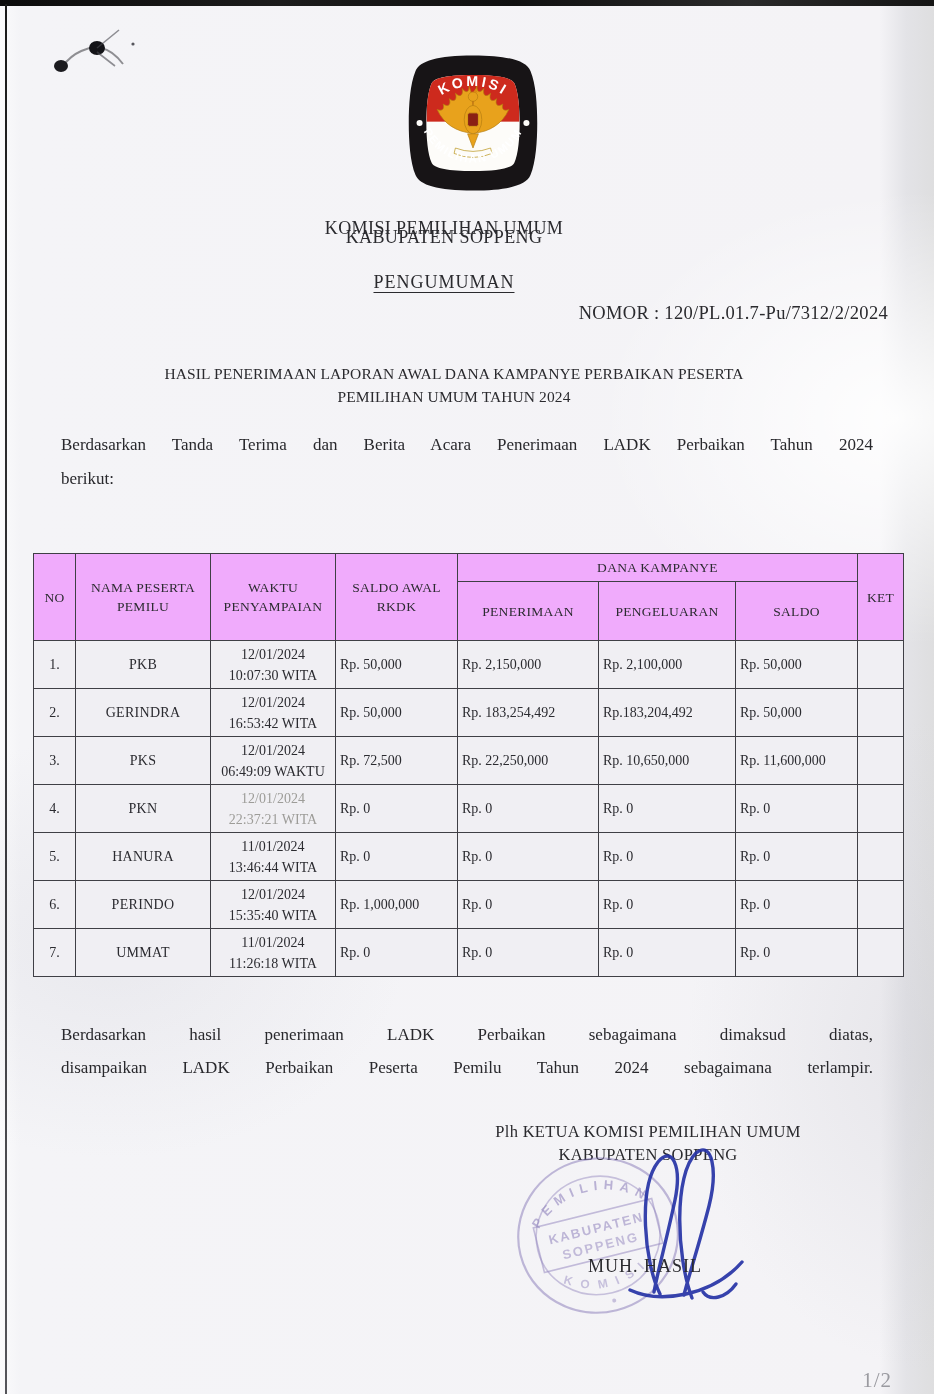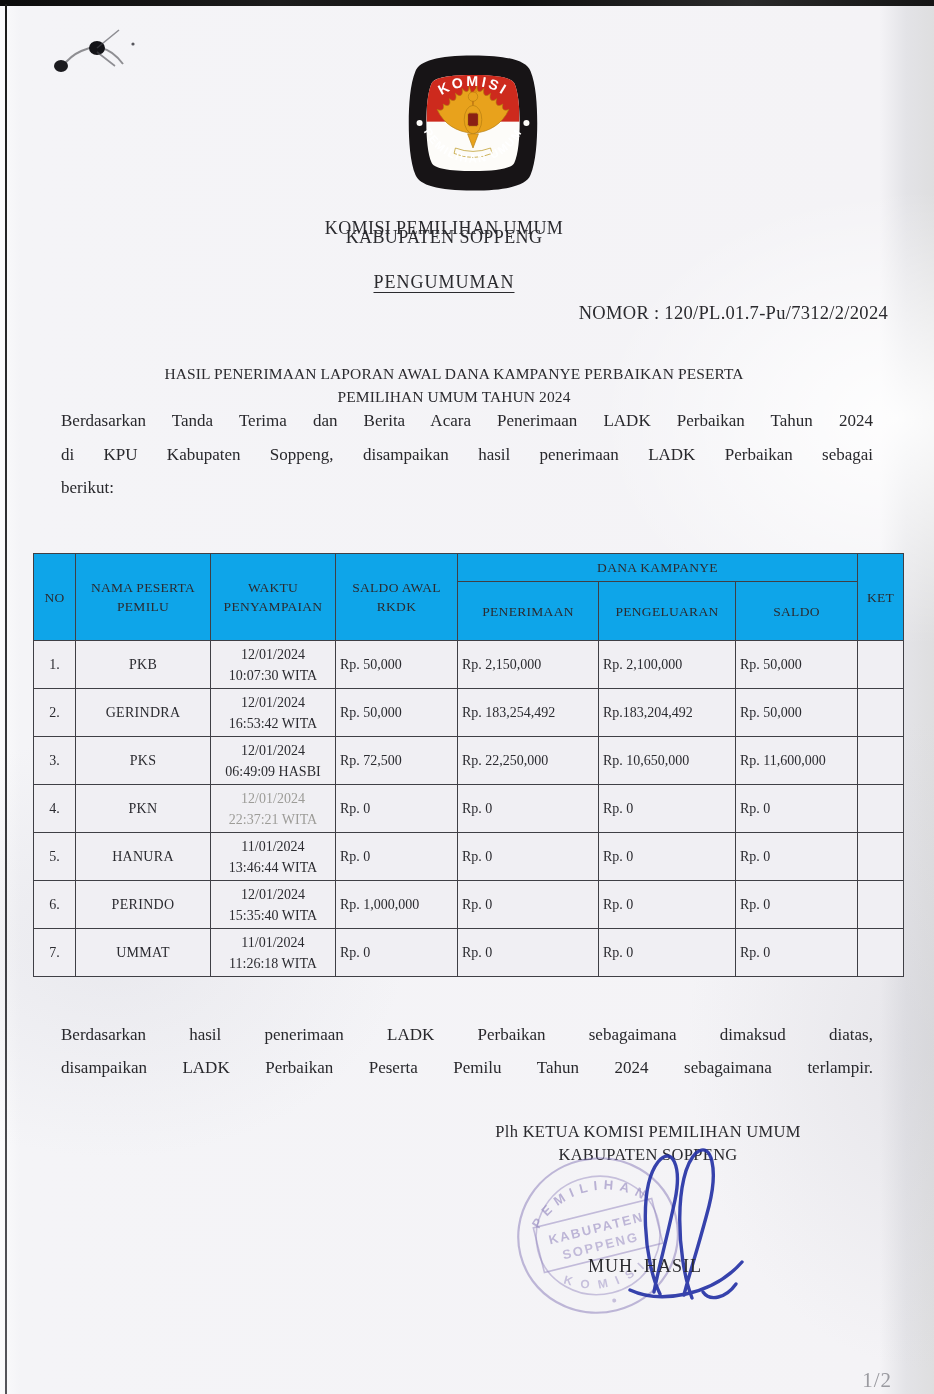--- a/index.html
+++ b/index.html
@@ -26,30 +26,30 @@
   .doc-type{left:0;top:272px;width:888px;font-size:18px;letter-spacing:1px;}
   .doc-type span{text-decoration:underline;text-underline-offset:4px;}
   .number-line{left:0;top:303px;width:888px;font-size:18.5px;letter-spacing:.3px;text-align:right;}
   .about{left:30px;top:344px;width:848px;font-size:15.5px;letter-spacing:.2px;}
   .title1{left:30px;top:365px;width:848px;font-size:15.5px;letter-spacing:.1px;}
   .title2{left:30px;top:388px;width:848px;font-size:15.5px;letter-spacing:.1px;}
 
   .para{left:61px;width:812px;font-size:17px;line-height:33.5px;color:#28282c;}
   .para .pline{text-align:justify;text-align-last:justify;}
   .para .pline.last{text-align:right;text-align-last:left;}
-  .para1{top:404px;}
+  .para1{top:428px;}
   .para2{top:1010px;line-height:33px;margin-top:8px;}
 
   table.ladk{
     position:absolute;left:33px;top:553px;width:870px;
     border-collapse:collapse;table-layout:fixed;
     font-size:14px;color:#2b2b30;background:#f0eff3;
   }
   table.ladk th,table.ladk td{border:1px solid #3f3f45;padding:0 4px;overflow:hidden;}
-  table.ladk thead th{background:#0ea5e9;font-weight:normal;font-size:13.5px;letter-spacing:.3px;line-height:19px;}
+  table.ladk thead th{background:#f0abfc;font-weight:normal;font-size:13.5px;letter-spacing:.3px;line-height:19px;}
   tr.h1{height:28px;}
   tr.h2{height:59px;}
   tr.body-row{height:48px;}
   td.c-no{text-align:center;}
   td.c-name{text-align:center;letter-spacing:.3px;}
   td.c-waktu{text-align:center;line-height:21px;}
   td.c-money{text-align:left;padding-left:12px;}
   .faded{color:#9d9c98;}
 
   .closing1{left:408px;top:1122px;width:480px;font-size:16.5px;letter-spacing:.3px;}
@@ -114,21 +114,20 @@
 
   <div class="abs ctr org-line">KOMISI PEMILIHAN UMUM</div>
   <div class="abs ctr org-line2">KABUPATEN SOPPENG</div>
   <div class="abs ctr doc-type"><span>PENGUMUMAN</span></div>
   <div class="abs ctr number-line">NOMOR : 120/PL.01.7-Pu/7312/2/2024</div>
   <div class="abs ctr title1">HASIL PENERIMAAN LAPORAN AWAL DANA KAMPANYE PERBAIKAN PESERTA</div>
   <div class="abs ctr title2">PEMILIHAN UMUM TAHUN 2024</div>
 
   <div class="abs para para1">
     <div class="pline">Berdasarkan Tanda Terima dan Berita Acara Penerimaan LADK Perbaikan Tahun 2024</div>
-    <div class="pline">di KPU Kabupaten Soppeng, disampaikan hasil penerimaan LADK Perbaikan sebagai</div>
     <div class="pline last">berikut:</div>
   </div>
 
   <table class="ladk">
     <colgroup>
       <col style="width:42px">
         <col style="width:135px">
         <col style="width:125px">
         <col style="width:122px">
       <col style="width:141px">
@@ -176,21 +175,21 @@
         <td class="c-money">Rp. 183,254,492</td>
         <td class="c-money">Rp.183,204,492</td>
         <td class="c-money">Rp. 50,000</td>
         <td class="c-ket"></td>
       </tr>
       <tr class="body-row">
         <td class="c-no">3.</td>
         <td class="c-name">PKS</td>
         <td class="c-waktu">
             <div>12/01/2024</div>
-            <div>06:49:09 HASBI</div>
+            <div>06:49:09 WAKTU</div>
           </td>
         <td class="c-money">Rp. 72,500</td>
         <td class="c-money">Rp. 22,250,000</td>
         <td class="c-money">Rp. 10,650,000</td>
         <td class="c-money">Rp. 11,600,000</td>
         <td class="c-ket"></td>
       </tr>
       <tr class="body-row">
         <td class="c-no">4.</td>
         <td class="c-name">PKN</td>

